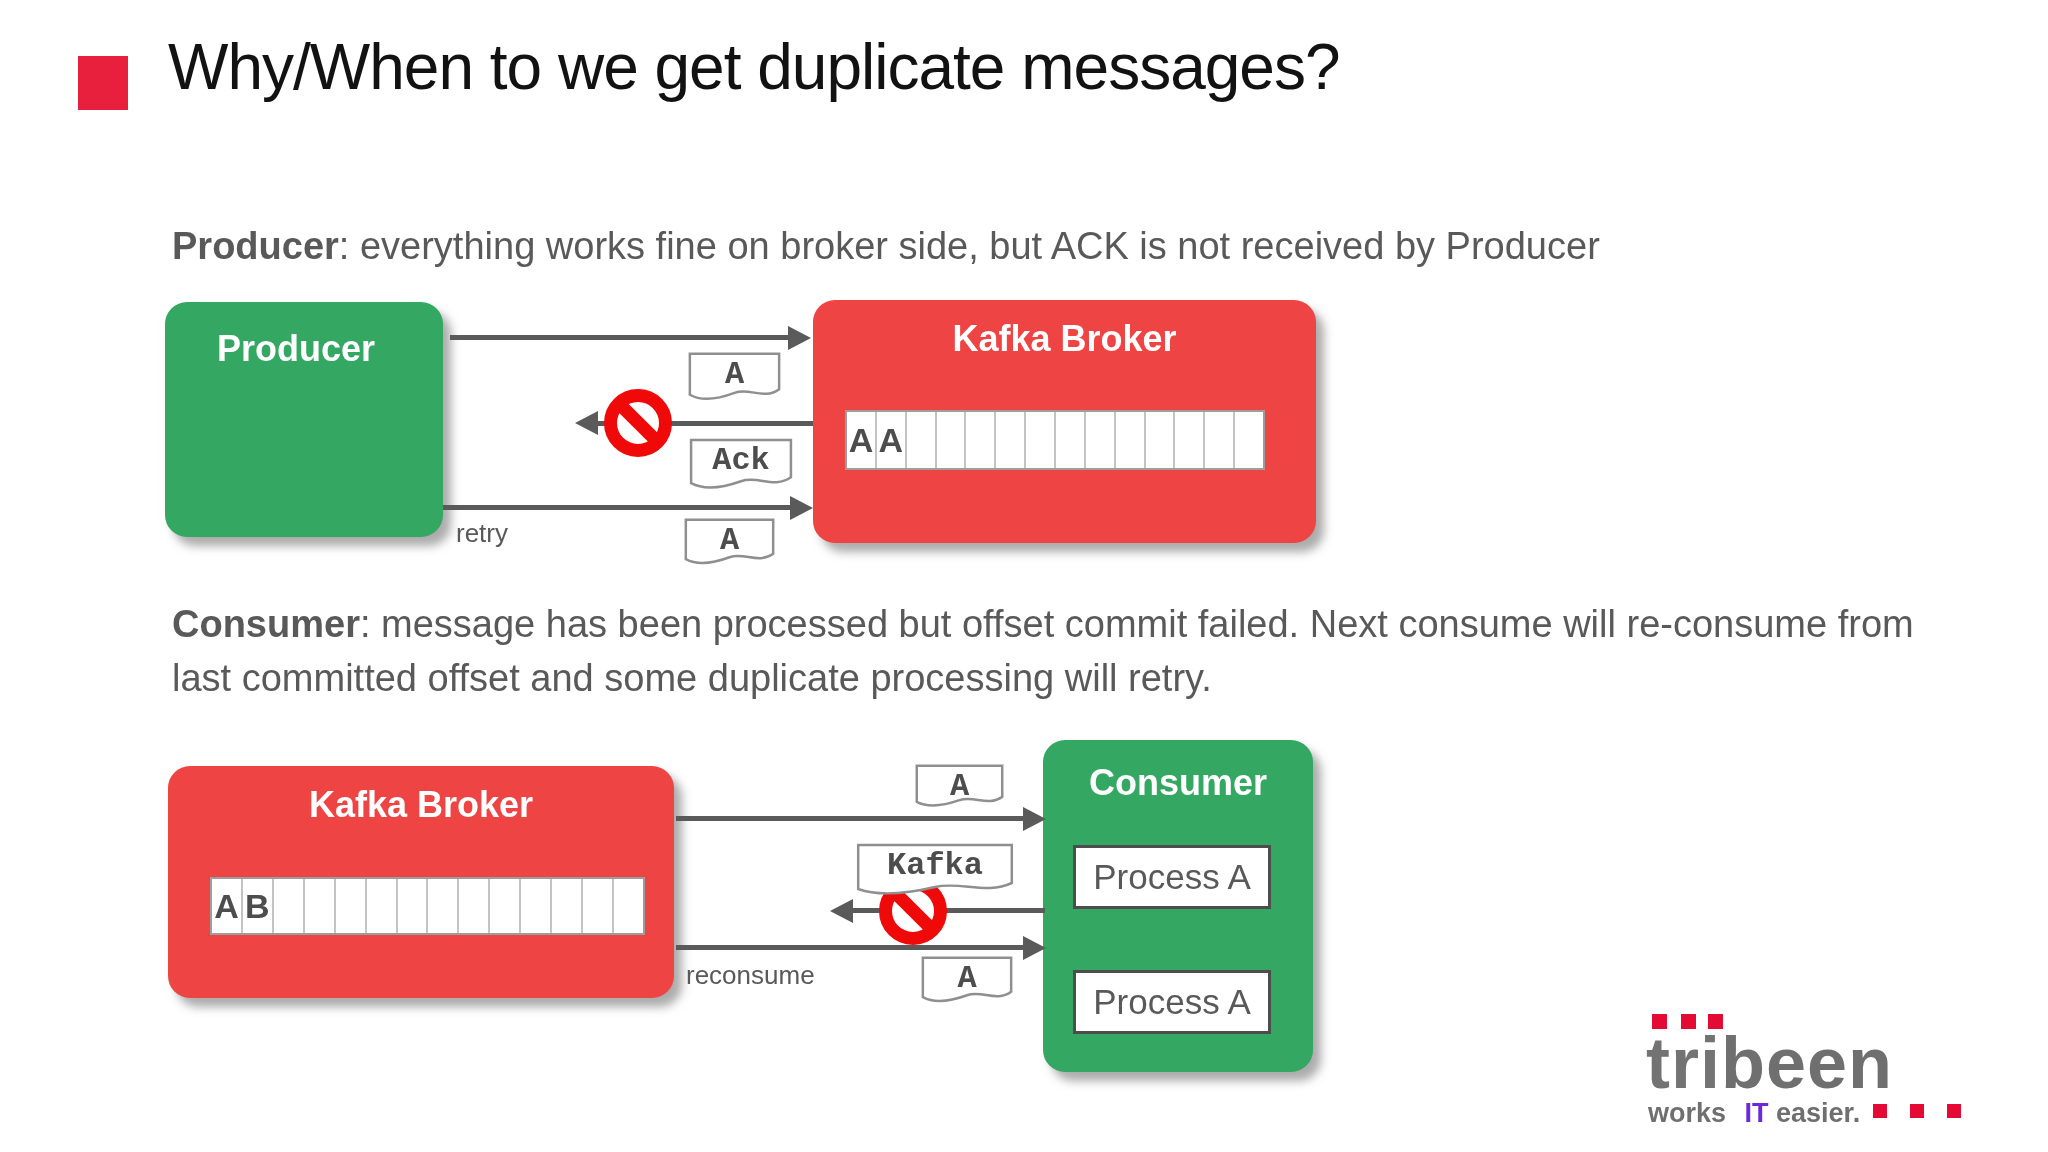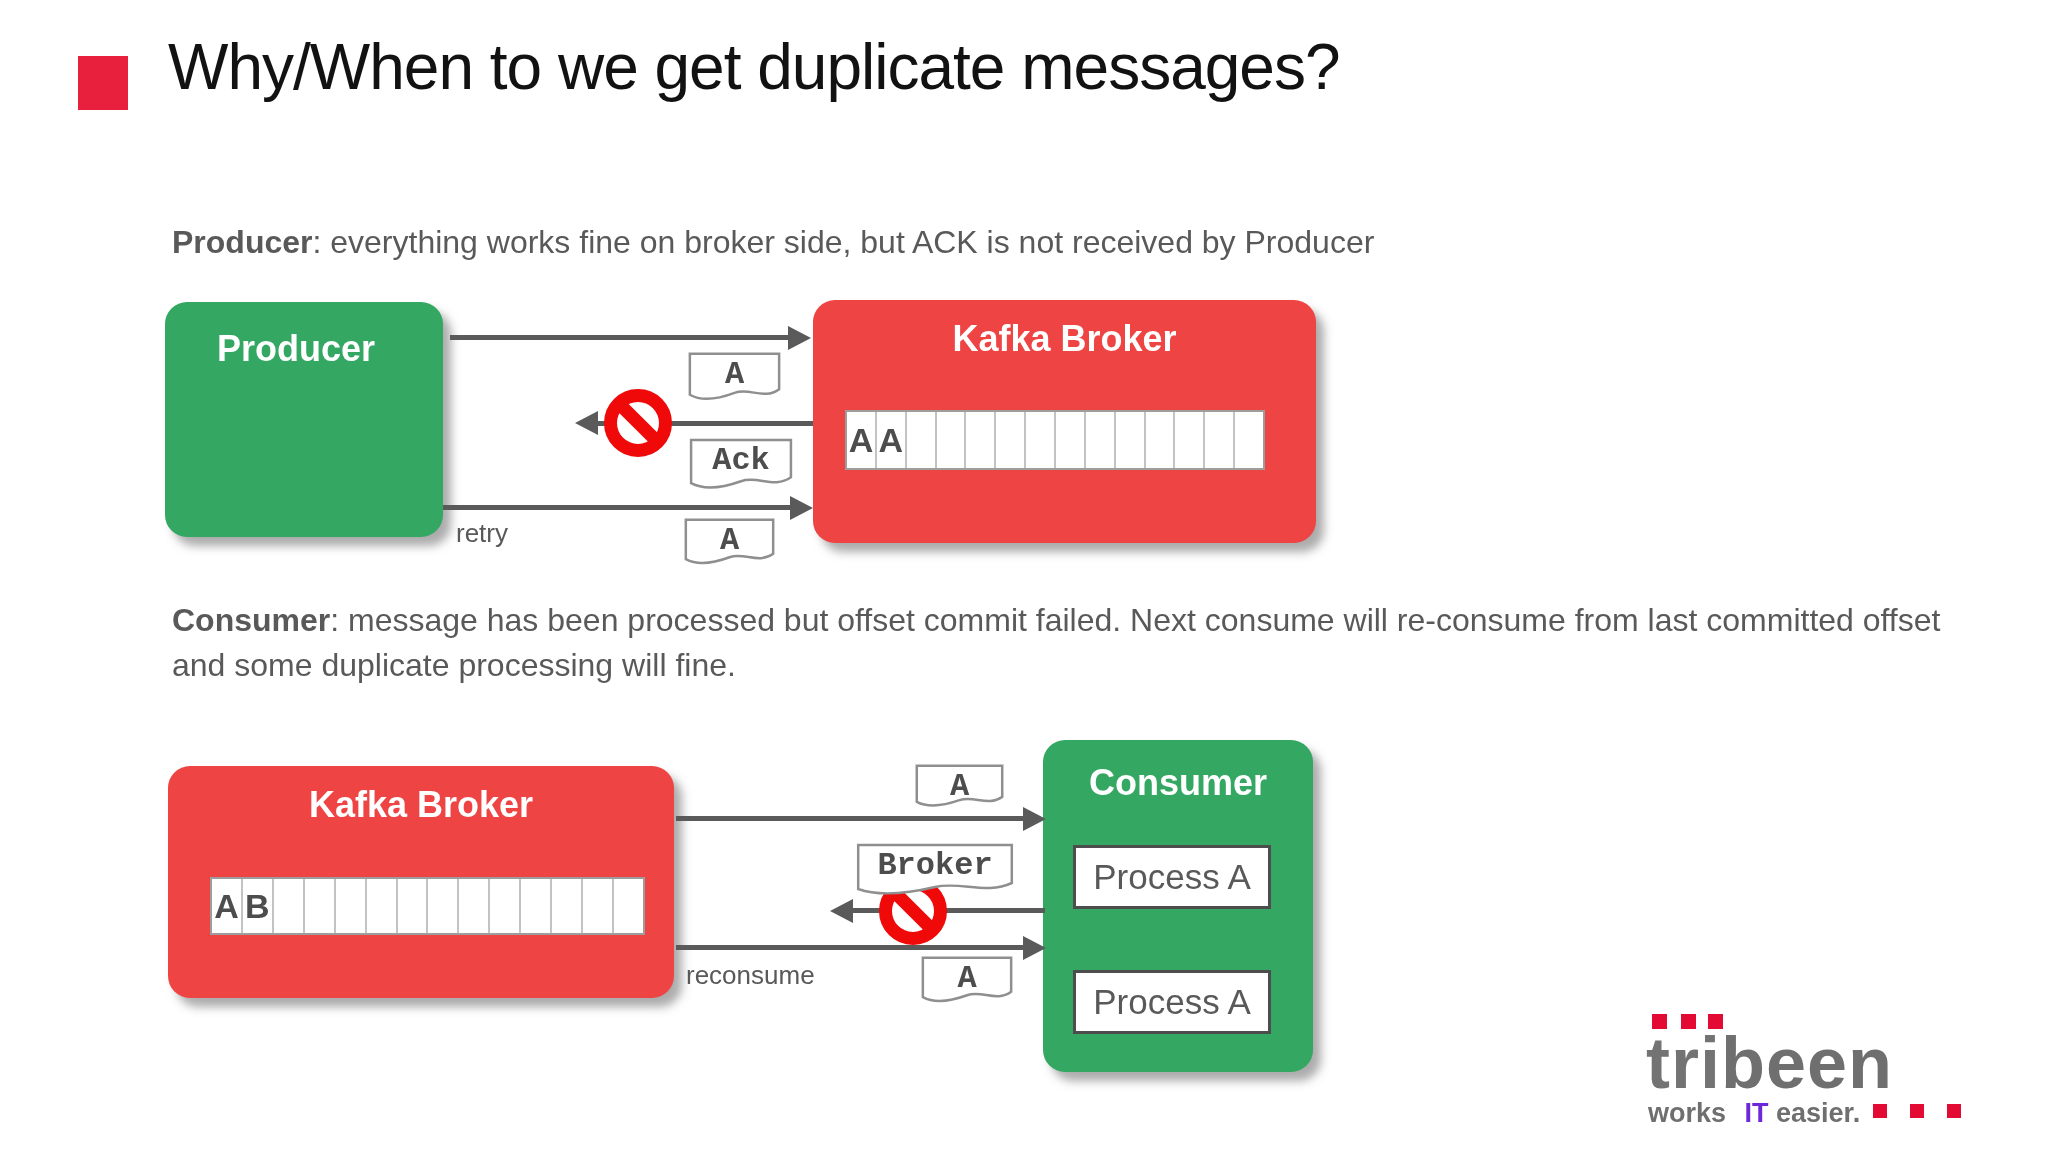--- a/index.html
+++ b/index.html
@@ -6,21 +6,21 @@
   .slide {
     position:relative; width:2048px; height:1152px; background:#ffffff;
     overflow:hidden; font-family:"Liberation Sans", sans-serif;
   }
 
   
   .title-bullet { position:absolute; left:78px; top:56px; width:50px; height:54px; background:#e81f3d; }
   .slide-title { position:absolute; left:168px; top:30px; font-size:64px; color:#121212; letter-spacing:-1px; white-space:nowrap; }
 
   
-  .para { position:absolute; color:#595959; font-size:32px; line-height:1.42; }
+  .para { position:absolute; color:#595959; font-size:38px; line-height:1.42; }
   .para b { font-weight:bold; }
   .para-producer { left:172px; top:220px; white-space:nowrap; }
   .para-consumer { left:172px; top:598px; width:1780px; }
 
   
   .box { position:absolute; border-radius:22px; box-shadow:8px 9px 10px rgba(90,90,90,0.5); }
   .green  { background:#34a763; }
   .orange { background:#ef4444; }
   .box-label { position:absolute; color:#ffffff; font-weight:bold; font-size:36px; white-space:nowrap; }
   .centered { left:0; right:0; text-align:center; }
@@ -132,21 +132,21 @@
   <div class="hline" style="left:443px; top:505px; width:347px;"></div>
   <div class="ah-right" style="left:790px; top:496px;"></div>
   <div class="flow-label" style="left:456px; top:518px;">retry</div>
   <div class="note" style="left:684px; top:518px; width:91px; height:50px;">
     <svg viewBox="0 0 100 56" preserveAspectRatio="none">
         <path d="M2 2 H98 V40 C82 52 66 38 50 44 C34 50 16 54 2 46 Z" fill="#ffffff" stroke="#8f8f8f" stroke-width="2.5" vector-effect="non-scaling-stroke"></path>
       </svg>
     <span class="note-label">A</span>
   </div>
 
-  <div class="para para-consumer"><b>Consumer</b><span>: message has been processed but offset commit failed. Next consume will re-consume from last committed offset and some duplicate processing will fine.</span></div>
+  <div class="para para-consumer"><b>Consumer</b><span>: message has been processed but offset commit failed. Next consume will re-consume from last committed offset and some duplicate processing will retry.</span></div>
 
   <div class="box orange" style="left:168px; top:766px; width:506px; height:232px;">
     <div class="box-label centered" style="top:18px;">Kafka Broker</div>
   </div>
   <div class="cells" style="left:210px; top:877px; width:435px; height:58px;">
       <div class="cell">A</div>
       <div class="cell">B</div>
       <div class="cell"></div>
       <div class="cell"></div>
       <div class="cell"></div>
@@ -176,21 +176,21 @@
     <span class="note-label">A</span>
   </div>
 
   <div class="hline" style="left:852px; top:908px; width:193px;"></div>
   <div class="ah-left" style="left:830px; top:899px;"></div>
   <div class="no-sign" style="left:879px; top:877px;"></div>
   <div class="note" style="left:855px; top:843px; width:160px; height:56px;">
     <svg viewBox="0 0 100 56" preserveAspectRatio="none">
         <path d="M2 2 H98 V40 C82 52 66 38 50 44 C34 50 16 54 2 46 Z" fill="#ffffff" stroke="#8f8f8f" stroke-width="2.5" vector-effect="non-scaling-stroke"></path>
       </svg>
-    <span class="note-label">Broker</span>
+    <span class="note-label">Kafka</span>
   </div>
 
   <div class="hline" style="left:676px; top:945px; width:347px;"></div>
   <div class="ah-right" style="left:1023px; top:936px;"></div>
   <div class="flow-label" style="left:686px; top:960px;">reconsume</div>
   <div class="note" style="left:921px; top:956px; width:92px; height:50px;">
     <svg viewBox="0 0 100 56" preserveAspectRatio="none">
         <path d="M2 2 H98 V40 C82 52 66 38 50 44 C34 50 16 54 2 46 Z" fill="#ffffff" stroke="#8f8f8f" stroke-width="2.5" vector-effect="non-scaling-stroke"></path>
       </svg>
     <span class="note-label">A</span>

